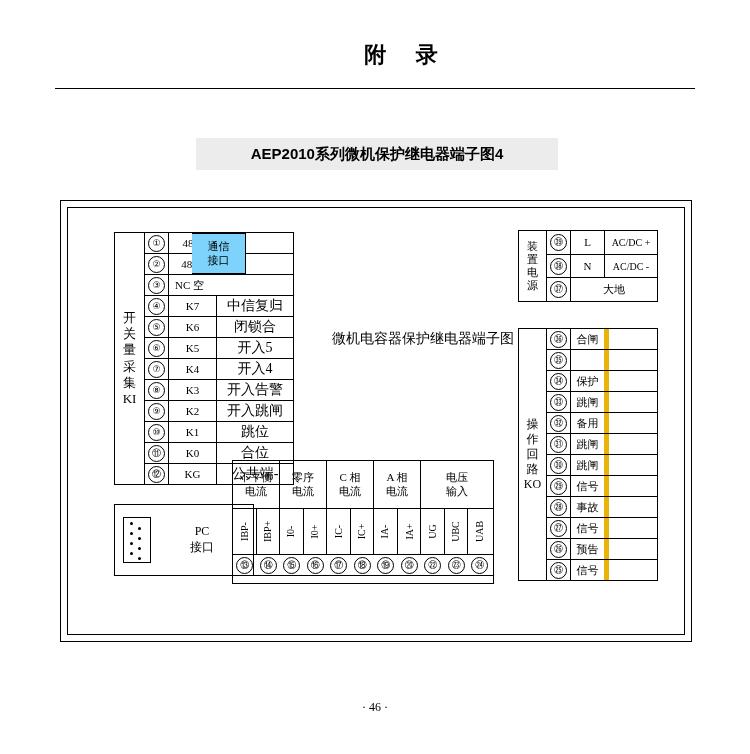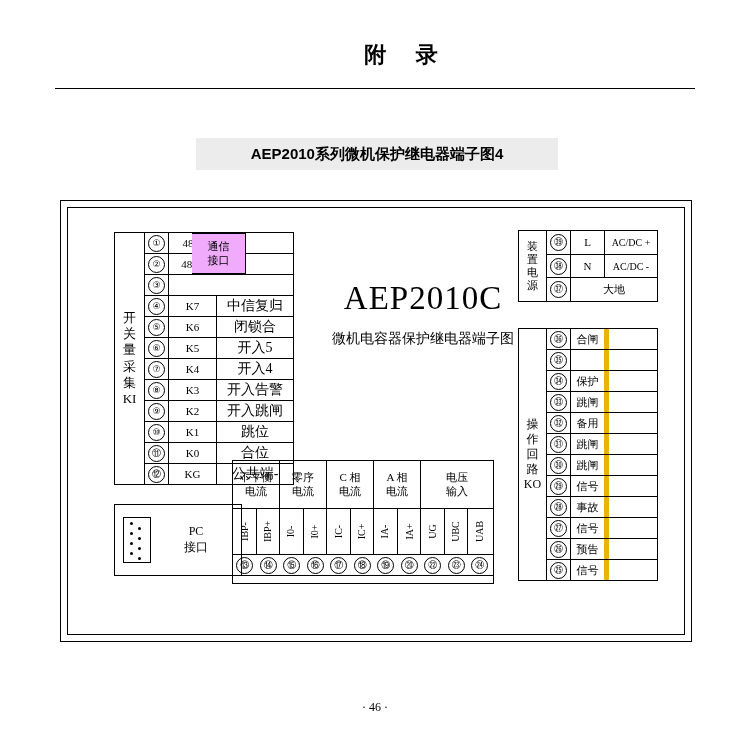--- a/index.html
+++ b/index.html
@@ -62,36 +62,36 @@
     width:48px;display:flex;align-items:center;justify-content:center;
     border-right:1px solid #000;box-sizing:border-box;font-size:11px;
   }
   .ki-fn{
     flex:1;display:flex;align-items:center;justify-content:center;font-size:14px;
   }
   .ki-span{
     position:absolute;left:124px;top:25px;width:54px;height:41px;
     border:1px solid #000;border-left:none;box-sizing:border-box;
     display:flex;flex-direction:column;align-items:center;justify-content:center;
-    font-size:11px;line-height:1.2;background:#f0abfc;
+    font-size:11px;line-height:1.2;background:#7dd3fc;
   }
 
   
   .center-title{
     position:absolute;left:230px;top:72px;width:250px;text-align:center;
     font-size:33px;letter-spacing:1px;font-family:"Liberation Serif",serif;
   }
   .center-sub{
     position:absolute;left:220px;top:122px;width:270px;text-align:center;
     font-size:14px;
   }
 
   
   .pc-block{
-    position:absolute;left:46px;top:296px;width:128px;height:72px;
+    position:absolute;left:46px;top:296px;width:140px;height:72px;
     border:1px solid #000;box-sizing:border-box;display:flex;align-items:center;
   }
   .pc-conn{
     margin-left:8px;width:28px;height:46px;border:1px solid #000;
     position:relative;box-sizing:border-box;
   }
   .pc-conn .dot{
     position:absolute;width:3px;height:3px;background:#000;border-radius:50%;
     left:6px;
   }
@@ -168,21 +168,20 @@
 <body>
 
 <div class="page-header">附  录</div>
 <div class="header-rule"></div>
 
 <div class="title-bar">AEP2010系列微机保护继电器端子图4</div>
 
 <div class="outer-frame">
   <div class="inner-frame">
 
-    <div class="center-title">AEP2010C</div>
     <div class="center-sub">微机电容器保护继电器端子图</div>
 
     <div class="ki-block">
       <div class="ki-label" id="ki-label">
           <div>开</div>
           <div>关</div>
           <div>量</div>
           <div>采</div>
           <div>集</div>
           <div>KI</div>
@@ -199,20 +198,21 @@
             <div class="ki-num">
               <span class="circ">②</span>
             </div>
             <div class="ki-sig">485+</div>
             <div class="ki-fn"></div>
           </div>
           <div class="ki-row">
             <div class="ki-num">
               <span class="circ">③</span>
             </div>
+            <div class="ki-sig" style="border-right: none; width: auto; flex: 1 1 0%; justify-content: flex-start; padding-left: 6px;">NC 空</div>
           </div>
           <div class="ki-row">
             <div class="ki-num">
               <span class="circ">④</span>
             </div>
             <div class="ki-sig">K7</div>
             <div class="ki-fn">中信复归</div>
           </div>
           <div class="ki-row">
             <div class="ki-num">

